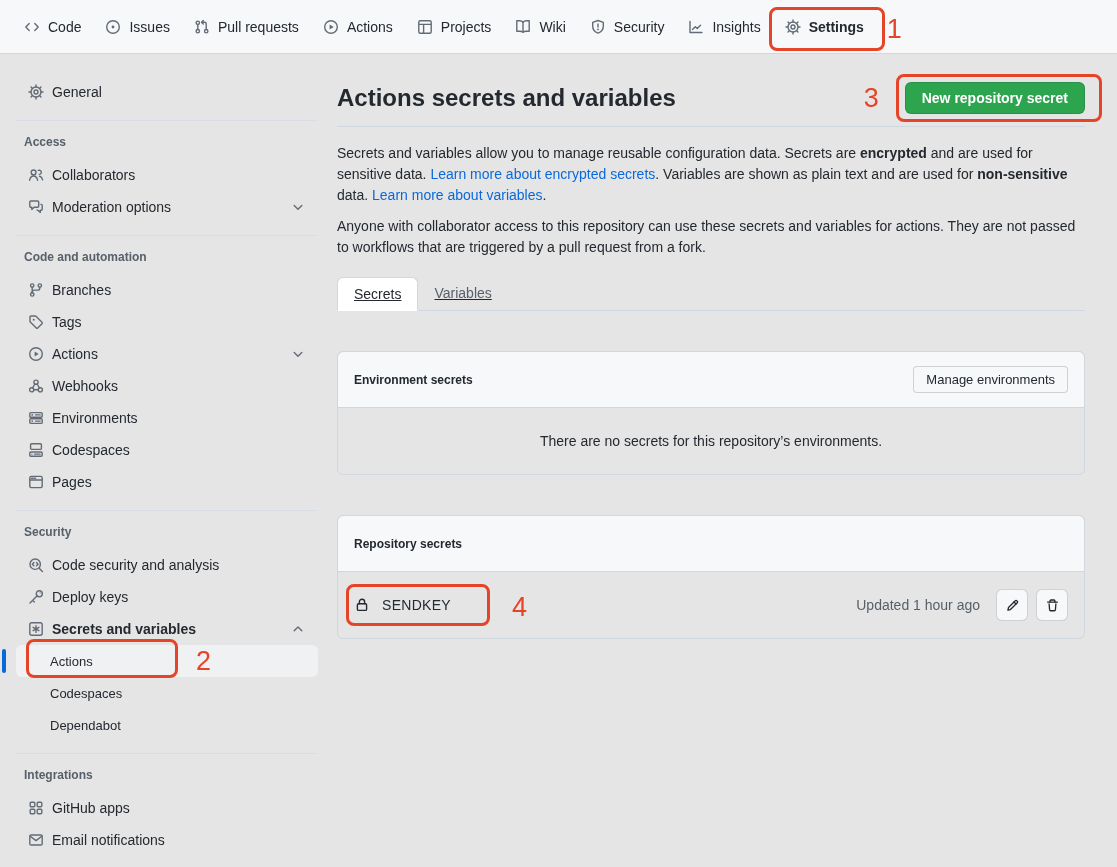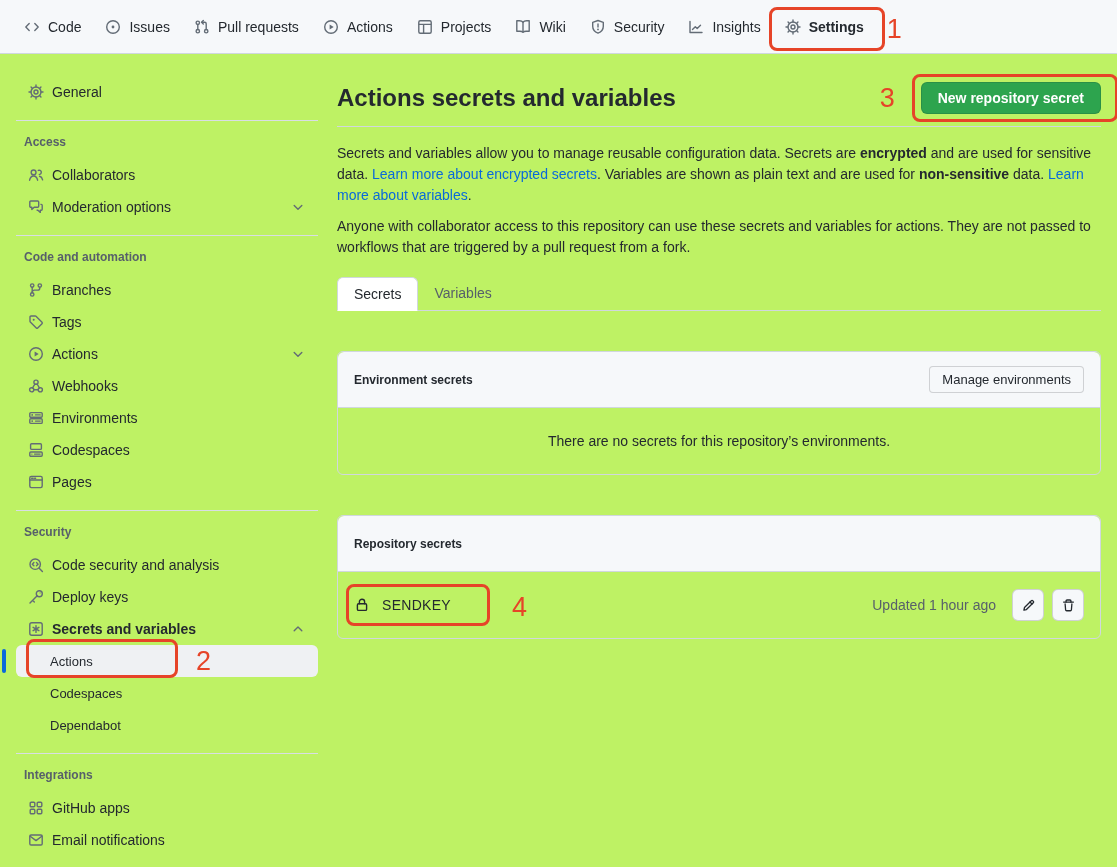--- a/index.html
+++ b/index.html
@@ -1,21 +1,21 @@
 <!DOCTYPE html>
 <html><head>
 <meta charset="utf-8">
 <style>
   * { box-sizing: border-box; }
   html,body { margin:0; padding:0; }
   body {
     font-family: "Liberation Sans", "DejaVu Sans", sans-serif;
     color:#24292f; background:#fff; width:1117px; height:867px; overflow:hidden;
   }
-  .screen { position:relative; width:1117px; height:867px; background:#bef264; overflow:hidden; }
+  .screen { position:relative; width:1117px; height:867px; background:#e5e5e5; overflow:hidden; }
 
   
   .topnav {
     display:flex; align-items:stretch; height:54px; background:#f6f8fa;
     border-bottom:1px solid #d0d7de; padding:0 16px; gap:8px;
   }
   .nav-item {
     position:relative; display:flex; align-items:center; gap:8px;
     padding:0 8px; font-size:14px; color:#24292f; cursor:pointer; white-space:nowrap;
   }
@@ -23,21 +23,21 @@
   .nav-item.active .nav-label { font-weight:700; }
   .nav-underline { position:absolute; left:6px; right:6px; bottom:3px; height:2px; background:#fd8c73; border-radius:3px; }
 
   
   .ann-box { position:absolute; border:3px solid #e64428; border-radius:8px; pointer-events:none; z-index:5; }
   .ann-num { position:absolute; color:#e64428; font-size:27px; font-weight:500; line-height:1; z-index:5; }
 
   
   .page { display:flex; align-items:flex-start; }
   .sidebar { width:321px; flex:none; padding:22px 3px 0 16px; }
-  .main { flex:1; padding:28px 16px 0 16px; min-width:0; }
+  .main { flex:1; padding:28px 32px 0 16px; min-width:0; }
 
   
   .side-item {
     position:relative; display:flex; align-items:center; gap:8px; height:32px;
     padding:0 12px; border-radius:6px; font-size:14px; cursor:pointer;
   }
   .side-item svg { color:#636c76; flex:none; }
   .side-item .chev { margin-left:auto; }
   .side-item.bold { font-weight:700; }
   .side-subitem {
@@ -56,21 +56,21 @@
     position:relative; background:#2da44e; color:#fff; font-size:14px; font-weight:600;
     padding:7px 16px; border-radius:6px; border:1px solid rgba(27,31,36,0.15);
     cursor:pointer; white-space:nowrap; font-family:inherit;
   }
   .btn-wrap { position:relative; }
 
   .description { margin-top:16px; font-size:14px; line-height:21px; max-width:764px; }
   .description p { margin:0 0 10px 0; }
   .rich-link { color:#0969da; text-decoration:none;margin-top:39px; }
 
-  .tabnav { display:flex; border-bottom:1px solid #d0d7de; margin-top:19px; }
+  .tabnav { display:flex; border-bottom:1px solid #d0d7de; margin-top:19px;text-decoration:underline; }
   .tab { padding:8px 16px; font-size:14px; margin-bottom:-1px; cursor:pointer; }
   .tab.active { background:#fff; border:1px solid #d0d7de; border-bottom:1px solid #fff; border-radius:6px 6px 0 0; font-weight:400; }
   .tab.inactive { color:#57606a; }
 
   .box { border:1px solid #d0d7de; border-radius:6px; margin-top:40px; }
   .box-header {
     background:#f6f8fa; border-bottom:1px solid #d0d7de; border-radius:6px 6px 0 0;
     padding:12px 16px; display:flex; align-items:center; justify-content:space-between; min-height:56px;
   }
   .box-title { font-size:12px; font-weight:700; }

